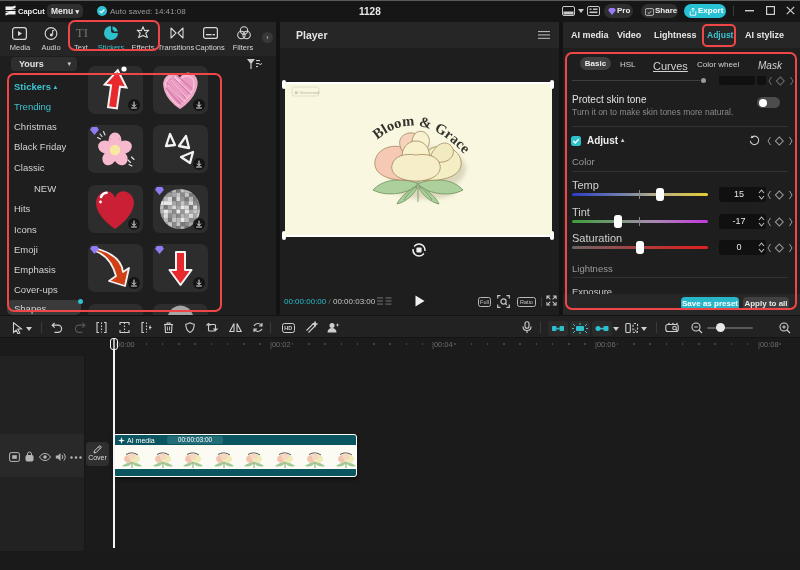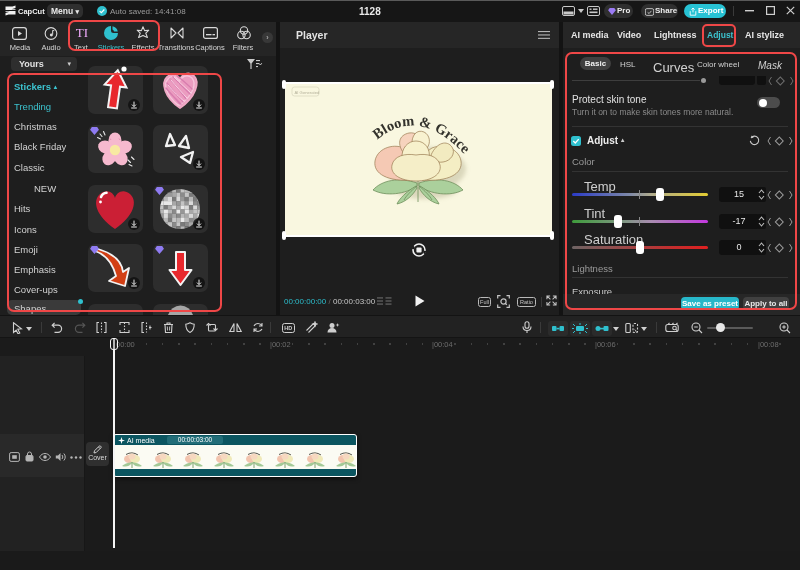--- a/index.html
+++ b/index.html
@@ -29,21 +29,21 @@
   .dl { position:absolute; right:3px; bottom:3px; width:12px; height:12px; background:rgba(16,16,16,.85); border-radius:50%; }
   .gem { position:absolute; left:2px; top:2px; }
 
   
   .rtab { position:absolute; top:29.5px; font-size:9px; font-weight:bold; color:#e6e6e6; white-space:nowrap; }
   .divider { position:absolute; height:1px; background:#333; left:572px; width:216px; }
   .slider-track { position:absolute; height:3px; border-radius:2px; width:130px; left:572px; }
   .valbox { position:absolute; left:719px; width:40px; height:15px; background:#101010; border-radius:3px; color:#e8e8e8; font-size:9px; text-align:center; line-height:15px; }
   .stepper { position:absolute; left:757px; width:9px; height:15px; background:#101010; border-radius:2px; }
   .kf { position:absolute; left:767px; width:26px; height:12px; }
-  .slbl { position:absolute; left:572px; font-size:13px; color:#cfcfcf;margin-left:12px; }
+  .slbl { position:absolute; left:572px; font-size:11px; color:#cfcfcf; }
   .dimlbl { position:absolute; left:572px; font-size:9.5px; color:#9a9a9a; }
 
   
   .toolbar { position:absolute; left:0; top:316px; width:800px; height:22px; background:#222222; }
   .rlbl { position:absolute; top:340px; font-size:7.5px; color:#6d6d6d; }
 </style>
 </head>
 <body>
 <div class="app">
 
@@ -117,21 +117,21 @@
       </svg>
     <div class="navlbl" style="left:-4px;top:43px;">Media</div>
 
     <svg class="abs" style="left:44px;top:27px" width="14" height="13" viewBox="0 0 14 14">
         <circle cx="7" cy="7" r="6.3" fill="none" stroke="#d9d9d9" stroke-width="1.2"></circle>
         <path d="M8.8 3.4 L8.8 8.2 M8.8 3.4 L10.6 4.2" stroke="#d9d9d9" stroke-width="1.1" fill="none"></path>
         <circle cx="7.4" cy="8.6" r="1.6" fill="#d9d9d9"></circle>
       </svg>
     <div class="navlbl" style="left:27px;top:43px;">Audio</div>
 
-    <div class="abs" style="left:72px;top:25px;width:20px;text-align:center;font-family:'Liberation Serif',serif;font-size:13px;color:#f0abfc;">TI</div>
+    <div class="abs" style="left:72px;top:25px;width:20px;text-align:center;font-family:'Liberation Serif',serif;font-size:13px;color:#737373;">TI</div>
     <div class="navlbl" style="left:57px;top:43px;">Text</div>
 
     <svg class="abs" style="left:104px;top:26px" width="14" height="14" viewBox="0 0 14 14">
         <path d="M7 0 A7 7 0 1 0 14 7 L9.5 7 A2.5 2.5 0 0 1 7 4.5 Z" fill="#2fc0ce"></path>
         <path d="M8.5 0.2 A7 7 0 0 1 13.8 5.5 L10 5.5 A3 3 0 0 0 8.5 3.5 Z" fill="#2fc0ce"></path>
       </svg>
     <div class="navlbl" style="left:87px;top:43px;color:#3cc3cf;">Stickers</div>
 
     <svg class="abs" style="left:136px;top:26px" width="14" height="14" viewBox="0 0 14 14">
         <path d="M7 0.8 L8.6 4.6 L12.8 4.2 L9.8 7.2 L11.4 11.4 L7 9.4 L2.6 11.4 L4.2 7.2 L1.2 4.2 L5.4 4.6 Z" fill="none" stroke="#d9d9d9" stroke-width="1.1" stroke-linejoin="round"></path>
@@ -525,21 +525,21 @@
   <div id="rightpanel">
 
     <div class="rtab" style="left:571px;">AI media</div>
     <div class="rtab" style="left:617px;">Video</div>
     <div class="rtab" style="left:654px;">Lightness</div>
     <div class="rtab" style="left:707px;color:#3cc3cf;font-size:8.5px;top:30px;">Adjust</div>
     <div class="rtab" style="left:745px;">AI stylize</div>
 
     <div class="abs" style="left:580px;top:57px;width:31px;height:13px;background:#404040;border-radius:6.5px;color:#f0f0f0;font-size:8px;font-weight:bold;text-align:center;line-height:13px;">Basic</div>
     <div class="abs" style="left:620px;top:60px;font-size:8px;color:#d2d2d2;">HSL</div>
-    <div class="abs" style="left:653px;top:60px;font-size:13px;color:#d2d2d2;">Curves</div>
+    <div class="abs" style="left:653px;top:60px;font-size:11px;color:#d2d2d2;text-decoration:underline;">Curves</div>
     <div class="abs" style="left:697px;top:60px;font-size:8px;color:#d2d2d2;">Color wheel</div>
     <div class="abs" style="left:758px;top:60px;font-size:10px;color:#d2d2d2;font-style:italic;">Mask</div>
 
     <div class="abs" style="left:572px;top:80px;width:128px;height:1px;background:#3e3e3e;"></div>
     <div class="abs" style="left:701px;top:78px;width:5px;height:5px;background:#9a9a9a;border-radius:50%;"></div>
     <div class="abs" style="left:719px;top:76px;width:36px;height:9px;background:#101010;border-radius:0 0 3px 3px;"></div>
     <div class="abs" style="left:757px;top:76px;width:9px;height:9px;background:#101010;border-radius:0 0 2px 2px;"></div>
     <svg class="abs" style="left:768px;top:76px" width="26" height="10" viewBox="0 0 26 10">
         <g stroke="#6d6d6d" fill="none" stroke-width="1">
           <path d="M3.5 1 L1 5 L3.5 9"></path>

